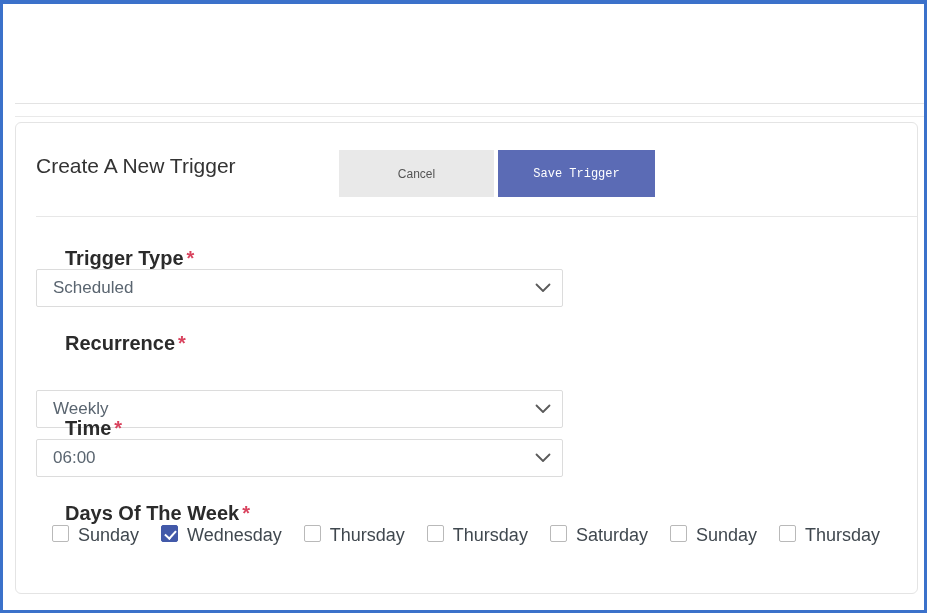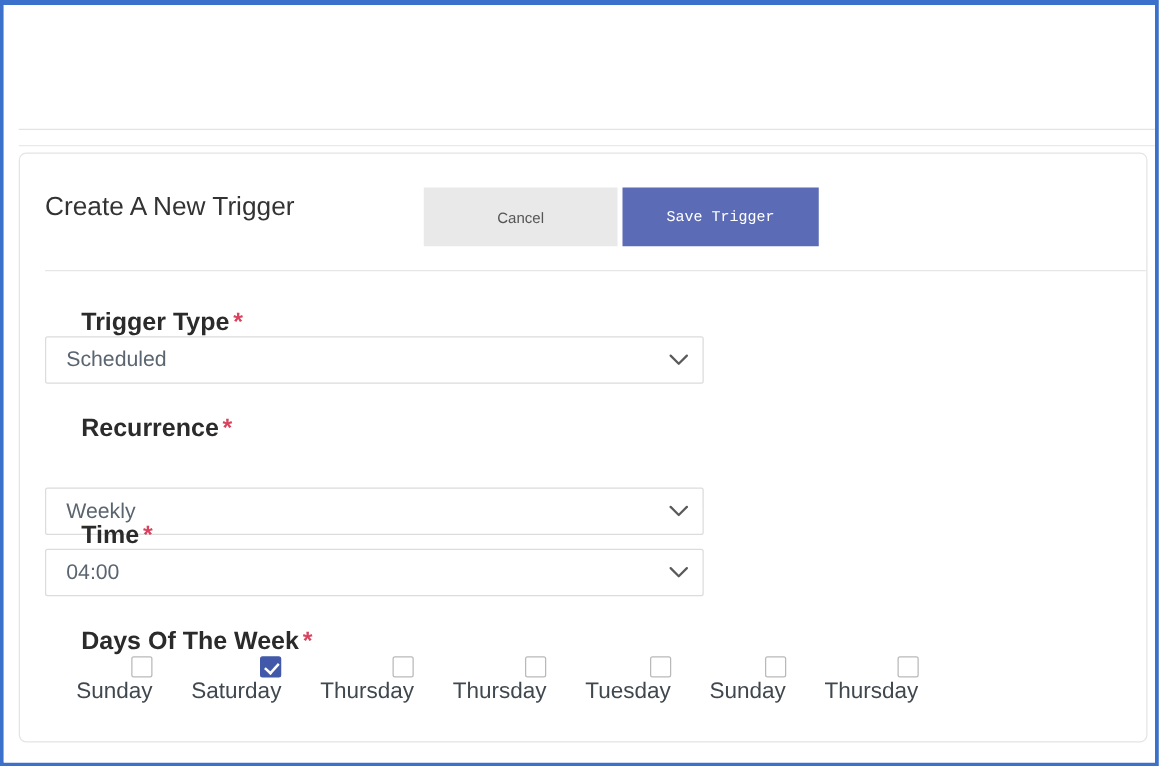--- a/index.html
+++ b/index.html
@@ -205,24 +205,23 @@
 
   .days-row {
     position: absolute;
     left: 36px;
     top: 308px;
     display: flex;
     align-items: center;
   }
   .day-item {
     display: flex;
-    align-items: flex-end;
+    align-items: flex-start;
     margin-right: 22px;
     cursor: pointer;
-    flex-direction: column;
   }
   .day-item:last-child { margin-right: 0; }
 
   .cb {
     width: 17px;
     height: 17px;
     border: 1px solid #b9b9b9;
     border-radius: 2px;
     background: #ffffff;
     position: relative;
@@ -297,52 +296,52 @@
               <path d="M1.5 1.5 L8 8 L14.5 1.5" fill="none" stroke="#5a5a5a" stroke-width="1.8" stroke-linecap="round" stroke-linejoin="round"></path>
             </svg>
           </div>
         </div>
 
         <div class="field-label lbl-time">
           <span>Time</span><span class="req">*</span>
         </div>
         <div class="select-wrap sel-time">
           <div class="select-box"></div>
-          <div class="select-value">04:00</div>
+          <div class="select-value">06:00</div>
           <div class="select-arrow">
             <svg width="16" height="10" viewBox="0 0 16 10">
               <path d="M1.5 1.5 L8 8 L14.5 1.5" fill="none" stroke="#5a5a5a" stroke-width="1.8" stroke-linecap="round" stroke-linejoin="round"></path>
             </svg>
           </div>
         </div>
 
         <div class="field-label lbl-days">
           <span>Days Of The Week</span><span class="req">*</span>
         </div>
 
         <div class="days-row" id="days-row">
             <div class="day-item">
               <span class="cb"></span>
               <span class="day-label">Sunday</span>
             </div>
             <div class="day-item">
               <span class="cb checked"></span>
+              <span class="day-label">Wednesday</span>
+            </div>
+            <div class="day-item">
+              <span class="cb"></span>
+              <span class="day-label">Thursday</span>
+            </div>
+            <div class="day-item">
+              <span class="cb"></span>
+              <span class="day-label">Thursday</span>
+            </div>
+            <div class="day-item">
+              <span class="cb"></span>
               <span class="day-label">Saturday</span>
-            </div>
-            <div class="day-item">
-              <span class="cb"></span>
-              <span class="day-label">Thursday</span>
-            </div>
-            <div class="day-item">
-              <span class="cb"></span>
-              <span class="day-label">Thursday</span>
-            </div>
-            <div class="day-item">
-              <span class="cb"></span>
-              <span class="day-label">Tuesday</span>
             </div>
             <div class="day-item">
               <span class="cb"></span>
               <span class="day-label">Sunday</span>
             </div>
             <div class="day-item">
               <span class="cb"></span>
               <span class="day-label">Thursday</span>
             </div>
           </div>

